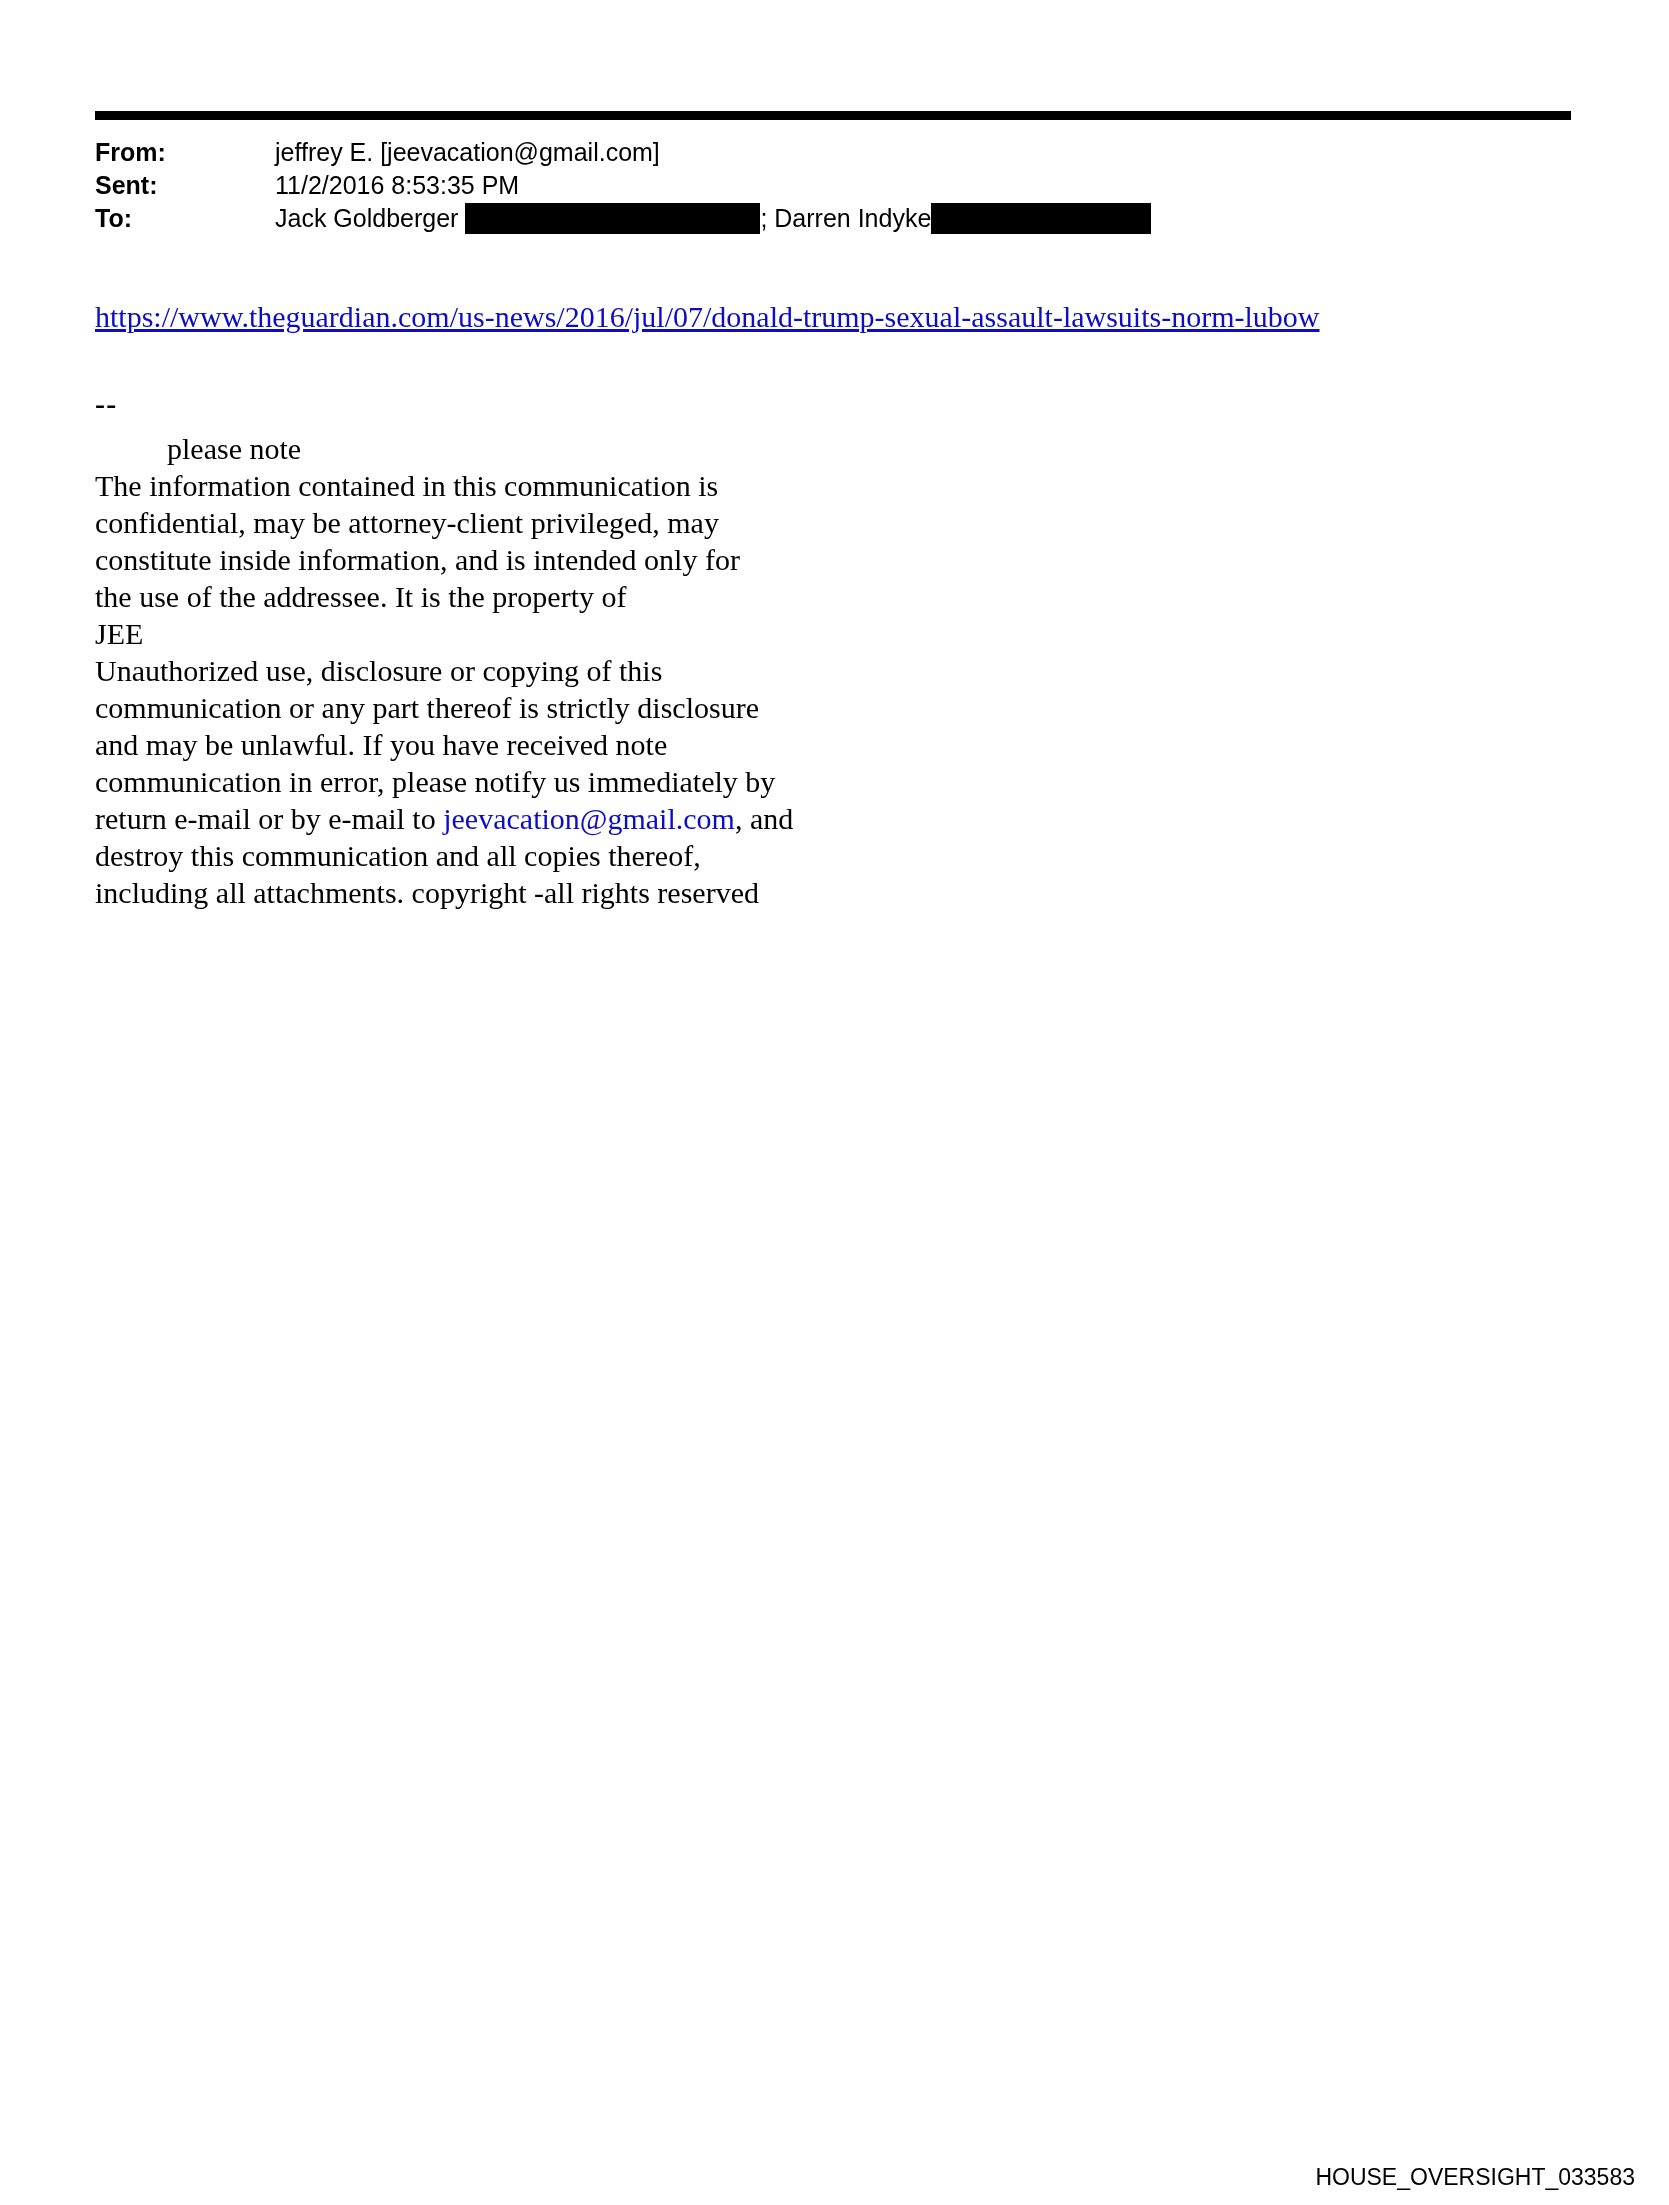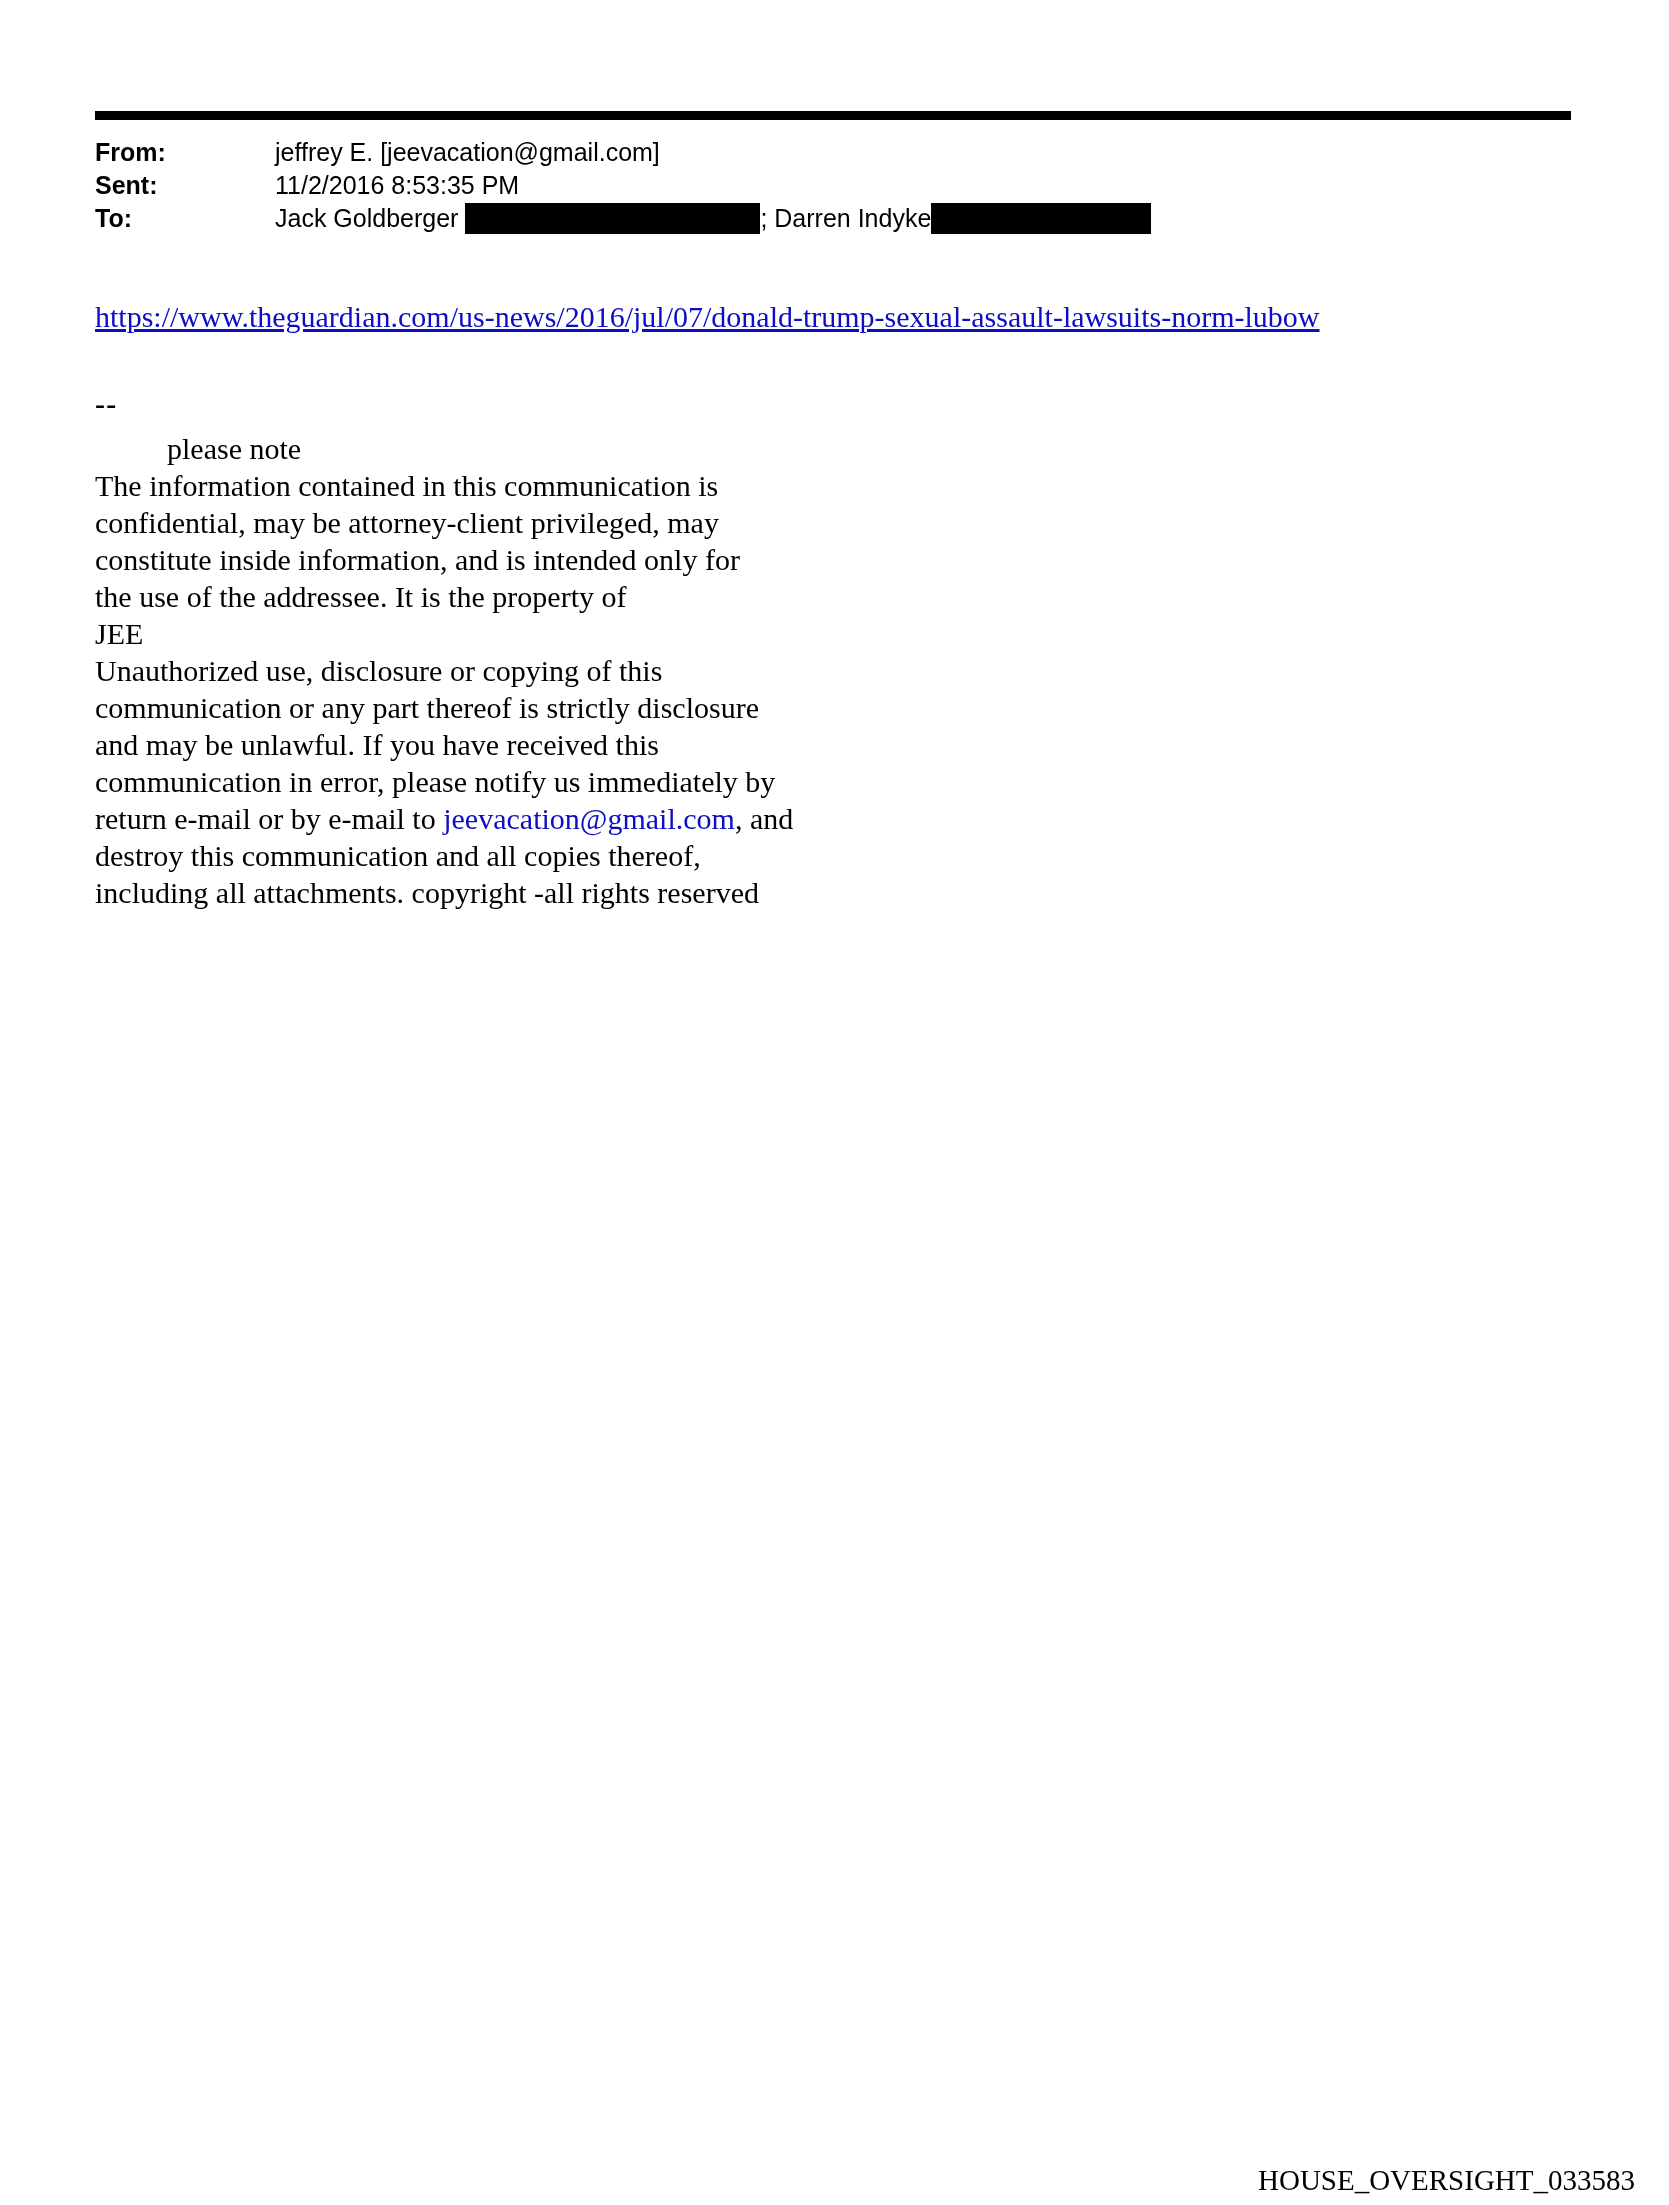--- a/index.html
+++ b/index.html
@@ -82,22 +82,22 @@
   .inline-link {
     color: var(--link-color, #0d0dc4);
     cursor: pointer;
   }
 
   
   .bates-stamp {
     position: absolute;
     right: 34px;
     top: 2164px;
-    font-family: Liberation Serif, serif;
-    font-size: 29px;
+    font-family: Liberation Sans, sans-serif;
+    font-size: 23px;
     color: #000000;
     white-space: nowrap;
   }
 </style>
 </head>
 <body>
 
 <div class="page">
 
   <div class="top-rule"></div>
@@ -124,21 +124,21 @@
   <div class="email-body">
     <div class="sig-separator">--</div>
     <div class="body-line note-line">please note</div>
     <div class="body-line">The information contained in this communication is</div>
     <div class="body-line">confidential, may be attorney-client privileged, may</div>
     <div class="body-line">constitute inside information, and is intended only for</div>
     <div class="body-line">the use of the addressee. It is the property of</div>
     <div class="body-line">JEE</div>
     <div class="body-line">Unauthorized use, disclosure or copying of this</div>
     <div class="body-line">communication or any part thereof is strictly disclosure</div>
-    <div class="body-line">and may be unlawful. If you have received this</div>
+    <div class="body-line">and may be unlawful. If you have received note</div>
     <div class="body-line">communication in error, please notify us immediately by</div>
     <div class="body-line"><span>return e-mail or by e-mail to </span><a class="inline-link">jeevacation@gmail.com</a><span>, and</span></div>
     <div class="body-line">destroy this communication and all copies thereof,</div>
     <div class="body-line">including all attachments. copyright -all rights reserved</div>
   </div>
 
   <div class="bates-stamp">HOUSE_OVERSIGHT_033583</div>
 
 </div>
 

